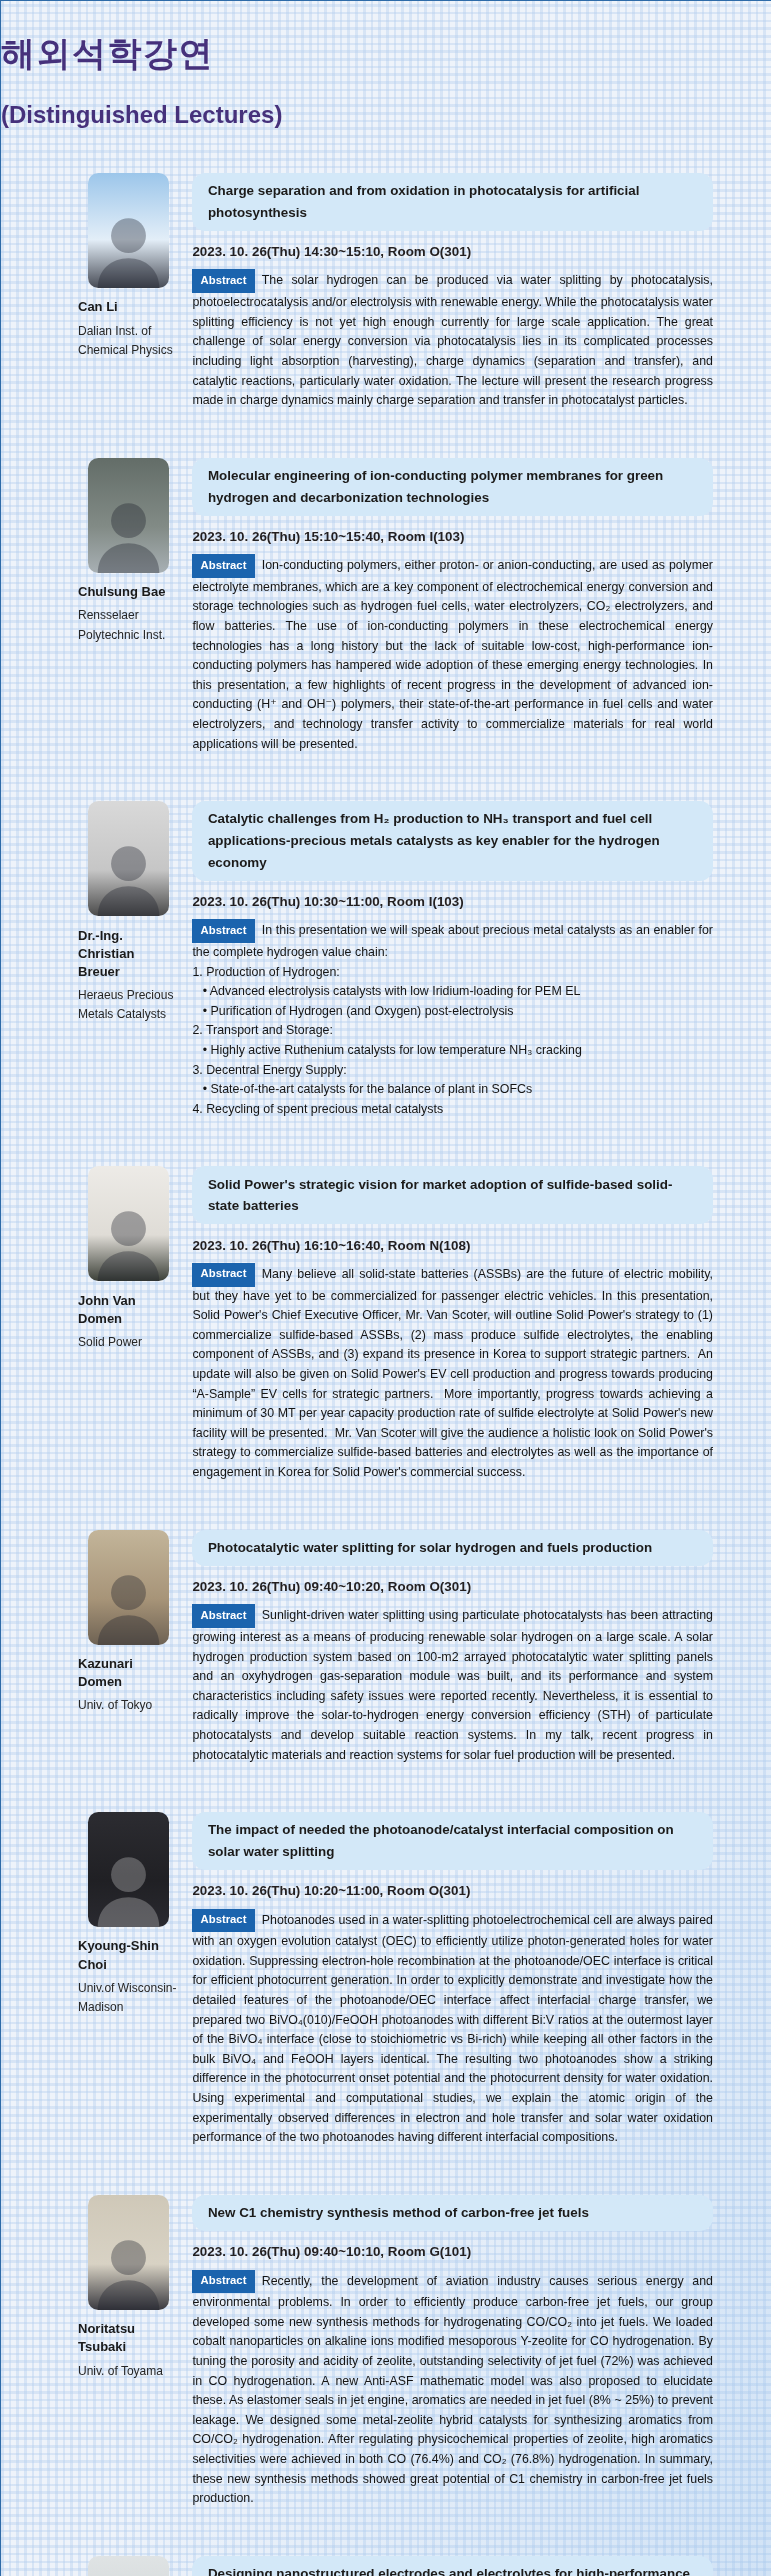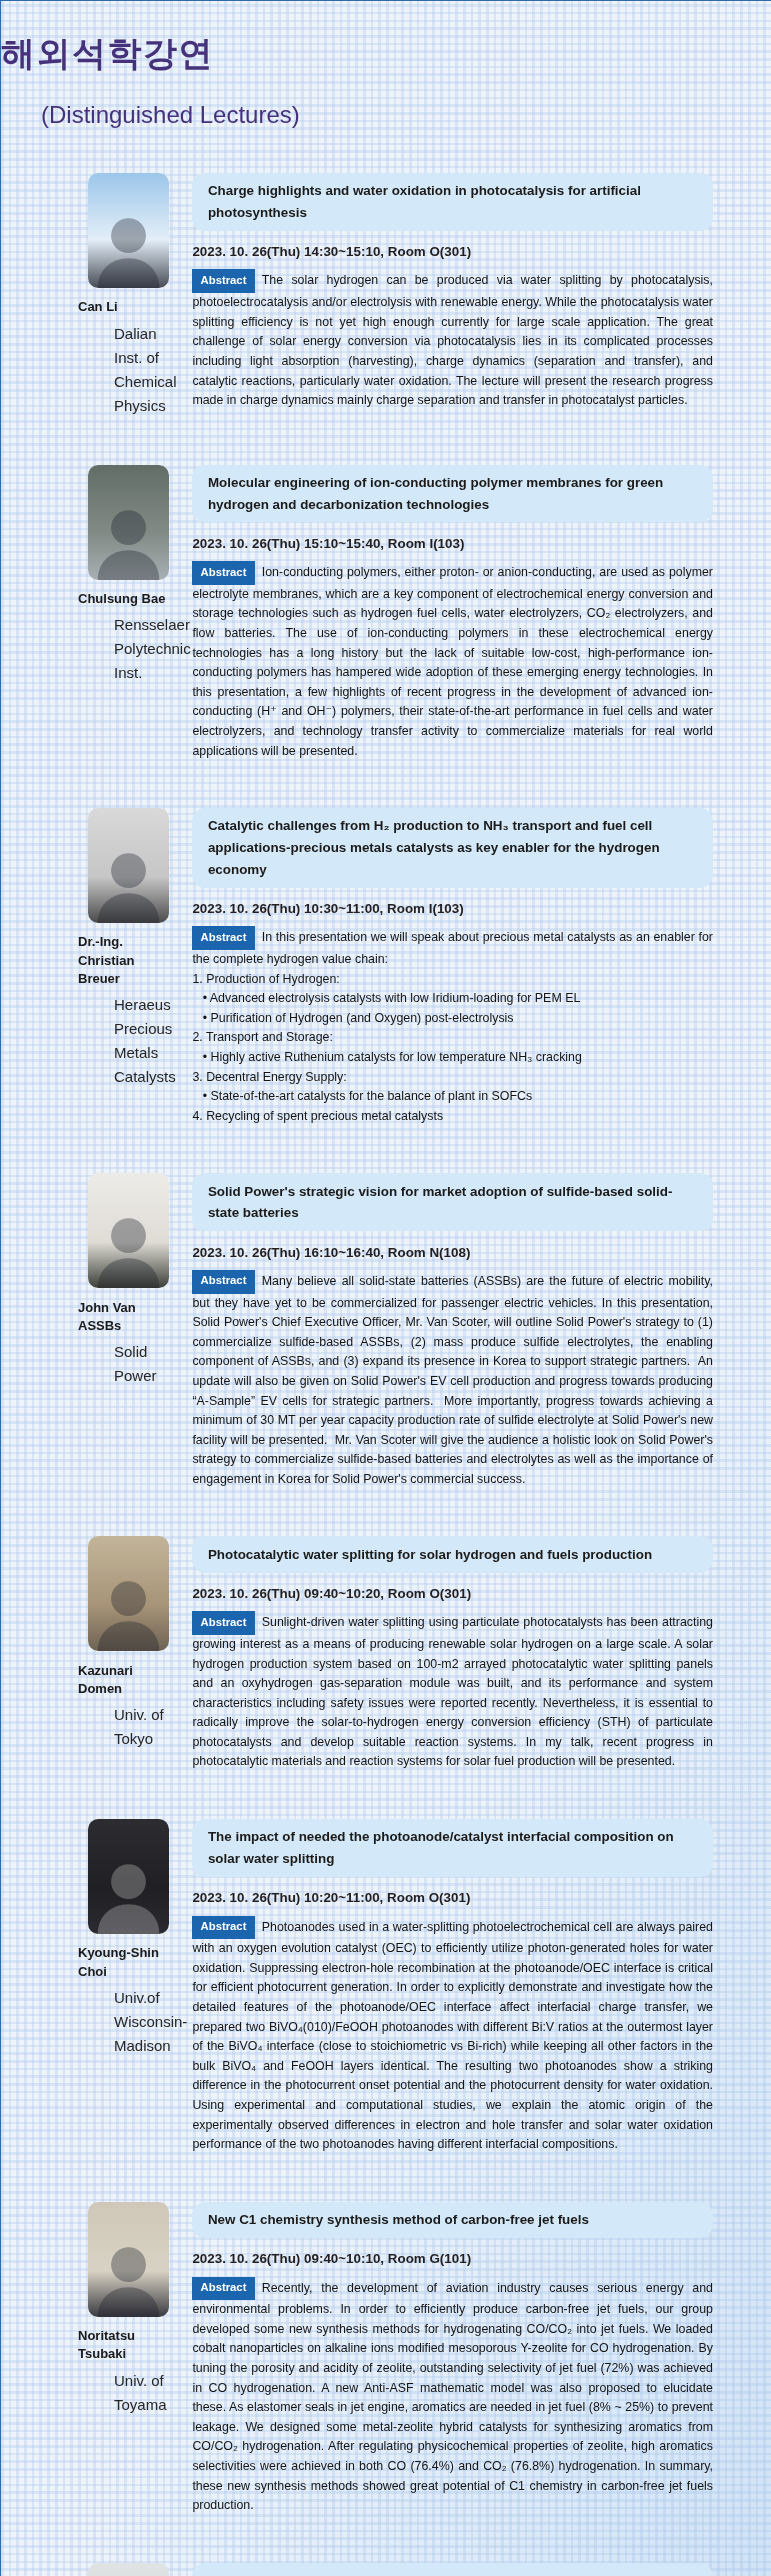--- a/index.html
+++ b/index.html
@@ -8,38 +8,38 @@
     width:772px;height:3388px;box-sizing:border-box;position:relative;overflow:hidden;
     border:1.5px solid #2e6ba8;
     background-color:#eef3fa;
     background-image:
       linear-gradient(115deg, rgba(173,205,240,0) 55%, rgba(150,193,236,0.50) 100%),
       repeating-linear-gradient(0deg, rgba(180,206,238,0.40) 0 2.6px, rgba(255,255,255,0) 2.6px 7.7px),
       repeating-linear-gradient(90deg, rgba(180,206,238,0.40) 0 2.6px, rgba(255,255,255,0) 2.6px 7.7px);
   }
   .header{text-align:left;padding-top:30px;}
   .title-ko{font-size:34px;font-weight:bold;color:#46317b;letter-spacing:1.5px;}
-  .subtitle{font-size:24px;color:#46317b;margin-top:24px;font-weight:400;padding-left:40px;}
+  .subtitle{font-size:24px;color:#46317b;margin-top:24px;font-weight:700;}
   .entries{margin-top:44px;}
   .entry{display:flex;padding:0 58px 0 77px;margin-bottom:47px;}
   .speaker{width:100px;flex:0 0 100px;text-align:left;}
   .photo{width:81px;height:115px;border-radius:10.3px;margin:0 auto;position:relative;overflow:hidden;}
   .photo svg{position:absolute;bottom:0;left:0;}
   .sil{fill:rgba(25,28,40,0.35);}
   .light .sil{fill:rgba(255,255,255,0.25);}
   .p0{background:linear-gradient(180deg,#9cc6ea 0%,#e3eef8 58%,#474b55 100%);}
   .p1{background:linear-gradient(180deg,#636d68 0%,#828b86 60%,#a8b0b4 100%);}
   .p2{background:linear-gradient(180deg,#d9d9d9 0%,#c6c6c6 60%,#4a4a4a 100%);}
   .p3{background:linear-gradient(180deg,#edebe7 0%,#dfdcd6 60%,#3c4038 100%);}
   .p4{background:linear-gradient(180deg,#c3b59a 0%,#a79478 60%,#6e6253 100%);}
   .p5{background:linear-gradient(180deg,#2c2c31 0%,#202024 60%,#2a2a30 100%);}
   .p6{background:linear-gradient(180deg,#cfc8b8 0%,#d8d2c4 60%,#3a3a40 100%);}
   .p7{background:linear-gradient(180deg,#dfe3e4 0%,#d2d7d8 60%,#4c5254 100%);}
   .speaker-name{margin-top:10.3px;font-size:13px;font-weight:bold;color:#1a1a1a;line-height:1.4;}
-  .speaker-affil{margin-top:5.2px;font-size:15px;color:#262626;line-height:1.6;padding-left:36px;}
+  .speaker-affil{margin-top:5.2px;font-size:12px;color:#262626;line-height:1.6;}
   .content{flex:1;margin-left:14.4px;min-width:0;}
   .title-bar{background:#d3e8f8;border-radius:13.4px;padding:7.2px 15.5px;box-sizing:border-box;}
   .talk-title{font-size:13.4px;font-weight:bold;color:#1c1b1a;line-height:1.62;}
   .datetime{text-align:left;font-size:13.4px;font-weight:bold;color:#231f20;margin:13.4px 2.1px 10.3px 0;}
   .abstract{font-size:12.4px;line-height:19.6px;color:#151515;text-align:justify;}
   .badge{display:inline-block;background:#1b64ae;color:#ffffff;font-size:11.3px;font-weight:bold;
          padding:1.5px 8.2px 2.6px;border-radius:0;margin-right:7.2px;}
   .abstract-text{white-space:pre-wrap;}
 </style>
 </head>
@@ -59,21 +59,21 @@
           <svg width="81" height="77" viewBox="0 0 158 150">
               <circle class="sil" cx="79" cy="48" r="34"></circle>
               <path class="sil" d="M19 150c0-36 27-58 60-58s60 22 60 58z"></path>
             </svg>
         </div>
         <div class="speaker-name">Can Li</div>
         <div class="speaker-affil">Dalian Inst. of Chemical Physics</div>
       </div>
       <div class="content">
         <div class="title-bar">
-          <span class="talk-title">Charge highlights and water oxidation in photocatalysis for artificial photosynthesis</span>
+          <span class="talk-title">Charge separation and from oxidation in photocatalysis for artificial photosynthesis</span>
         </div>
         <div class="datetime">2023. 10. 26(Thu) 14:30~15:10, Room O(301)</div>
         <div class="abstract">
           <span class="badge">Abstract</span><span class="abstract-text">The solar hydrogen can be produced via water splitting by photocatalysis, photoelectrocatalysis and/or electrolysis with renewable energy. While the photocatalysis water splitting efficiency is not yet high enough currently for large scale application. The great challenge of solar energy conversion via photocatalysis lies in its complicated processes including light absorption (harvesting), charge dynamics (separation and transfer), and catalytic reactions, particularly water oxidation. The lecture will present the research progress made in charge dynamics mainly charge separation and transfer in photocatalyst particles.</span>
         </div>
       </div>
     </div>
 
     <div class="entry">
       <div class="speaker">
@@ -128,21 +128,21 @@
     </div>
 
     <div class="entry">
       <div class="speaker">
         <div class="photo p3">
           <svg width="81" height="77" viewBox="0 0 158 150">
               <circle class="sil" cx="79" cy="48" r="34"></circle>
               <path class="sil" d="M19 150c0-36 27-58 60-58s60 22 60 58z"></path>
             </svg>
         </div>
-        <div class="speaker-name">John Van ASSBs</div>
+        <div class="speaker-name">John Van Domen</div>
         <div class="speaker-affil">Solid Power</div>
       </div>
       <div class="content">
         <div class="title-bar">
           <span class="talk-title">Solid Power's strategic vision for market adoption of sulfide-based solid-state batteries</span>
         </div>
         <div class="datetime">2023. 10. 26(Thu) 16:10~16:40, Room N(108)</div>
         <div class="abstract">
           <span class="badge">Abstract</span><span class="abstract-text">Many believe all solid-state batteries (ASSBs) are the future of electric mobility, but they have yet to be commercialized for passenger electric vehicles. In this presentation, Solid Power's Chief Executive Officer, Mr. Van Scoter, will outline Solid Power's strategy to (1) commercialize sulfide-based ASSBs, (2) mass produce sulfide electrolytes, the enabling component of ASSBs, and (3) expand its presence in Korea to support strategic partners.  An update will also be given on Solid Power's EV cell production and progress towards producing “A-Sample” EV cells for strategic partners.  More importantly, progress towards achieving a minimum of 30 MT per year capacity production rate of sulfide electrolyte at Solid Power's new facility will be presented.  Mr. Van Scoter will give the audience a holistic look on Solid Power's strategy to commercialize sulfide-based batteries and electrolytes as well as the importance of engagement in Korea for Solid Power's commercial success.</span>
         </div>

